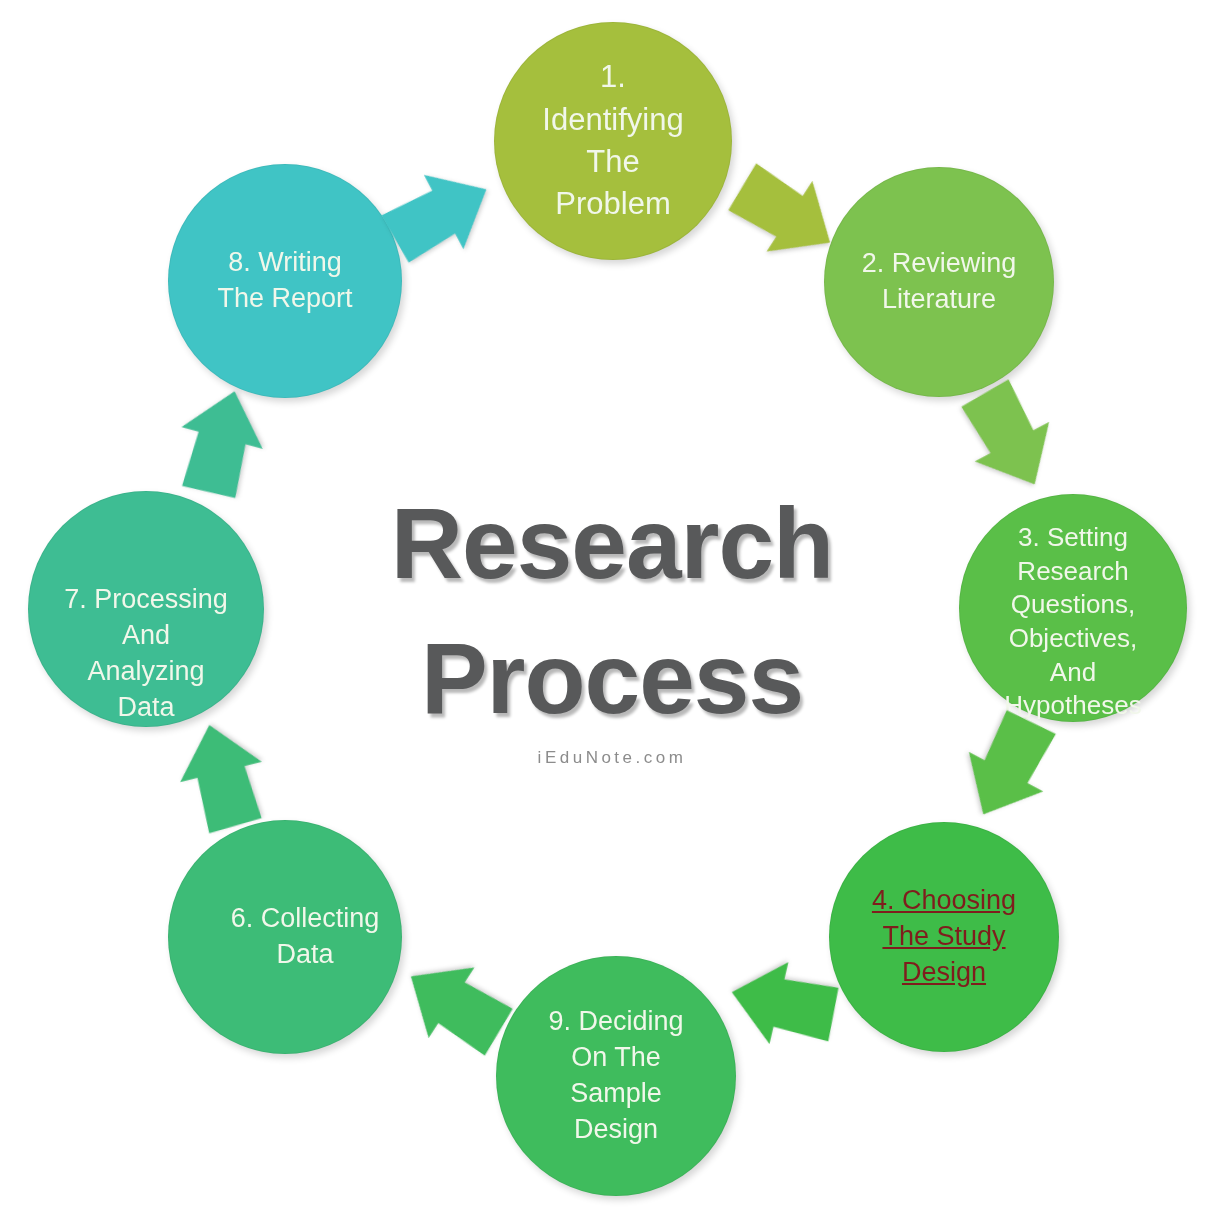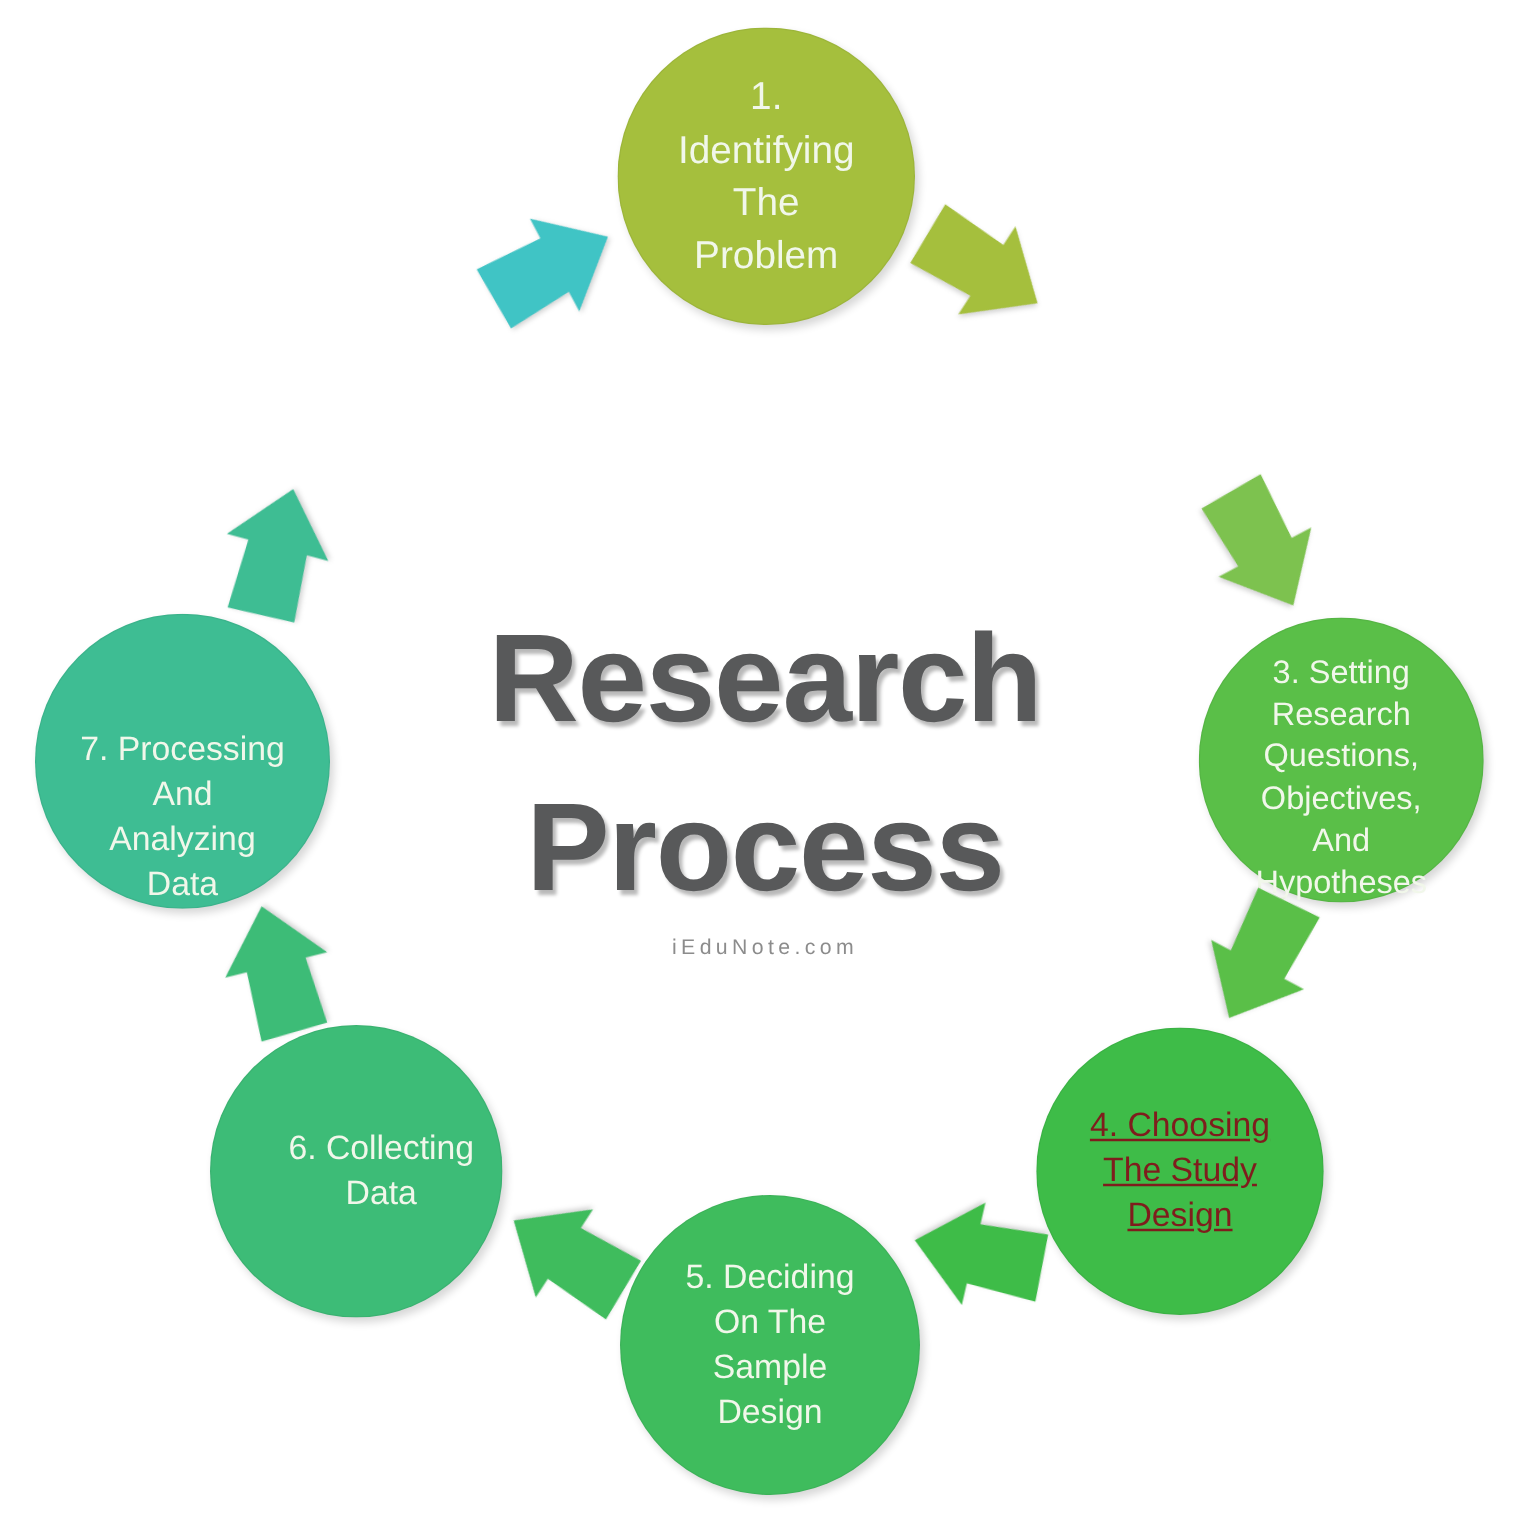--- a/index.html
+++ b/index.html
@@ -61,48 +61,56 @@
   <div class="title" style="color: rgb(88, 89, 90);">Research
 Process</div>
   <div class="watermark" style="color: rgb(140, 140, 140);">iEduNote.com</div>
 
   <div class="circle c1" style="background: rgb(165, 191, 61);">
     <span class="step-label" style="color: rgb(241, 247, 234);">1.
 Identifying
 The
 Problem</span>
   </div>
+  <div class="circle c2" style="background: rgb(125, 194, 79);">
+    <span class="step-label" style="color: rgb(241, 247, 234);">2. Reviewing
+Literature</span>
+  </div>
   <div class="circle c3" style="background: rgb(90, 191, 72);">
     <span class="step-label" style="color: rgb(241, 247, 234); margin-top: 28px;">3. Setting
 Research
 Questions,
 Objectives,
 And
 Hypotheses</span>
   </div>
   <div class="circle c4" style="background: rgb(62, 188, 72);">
     <span class="step-label" style="color: #7f1d1d; text-decoration: underline;">4. Choosing
 The Study
 Design</span>
   </div>
   <div class="circle c5" style="background: rgb(63, 188, 93);">
-    <span class="step-label" style="color: rgb(241, 247, 234);">5. Deciding
+    <span class="step-label" style="color: rgb(241, 247, 234);">9. Deciding
 On The
 Sample
 Design</span>
   </div>
   <div class="circle c6" style="background: rgb(61, 188, 119);">
     <span class="step-label" style="color: rgb(241, 247, 234); margin-left: 40px;">6. Collecting
 Data</span>
   </div>
   <div class="circle c7" style="background: rgb(62, 189, 147);">
     <span class="step-label" style="color: rgb(241, 247, 234);">7. Processing
 And
 Analyzing
 Data</span>
+  </div>
+  <div class="circle c8" style="background: rgb(64, 196, 197);">
+    <span class="step-label" style="color: rgb(241, 247, 234);">8. Writing
+The Report</span>
   </div>
 
   <svg class="arrow a81" viewBox="0 0 100 80">
     <polygon points="0,15 54,17 54,0 100,40 54,80 54,63 2,67" fill="#40c4c5"></polygon>
   </svg>
   <svg class="arrow a12" viewBox="0 0 100 80">
     <polygon points="0,15 54,17 54,0 100,40 54,80 54,63 2,67" fill="#a5bf3d"></polygon>
   </svg>
   <svg class="arrow a23" viewBox="0 0 100 80">
     <polygon points="0,15 54,17 54,0 100,40 54,80 54,63 2,67" fill="#7dc24f"></polygon>

